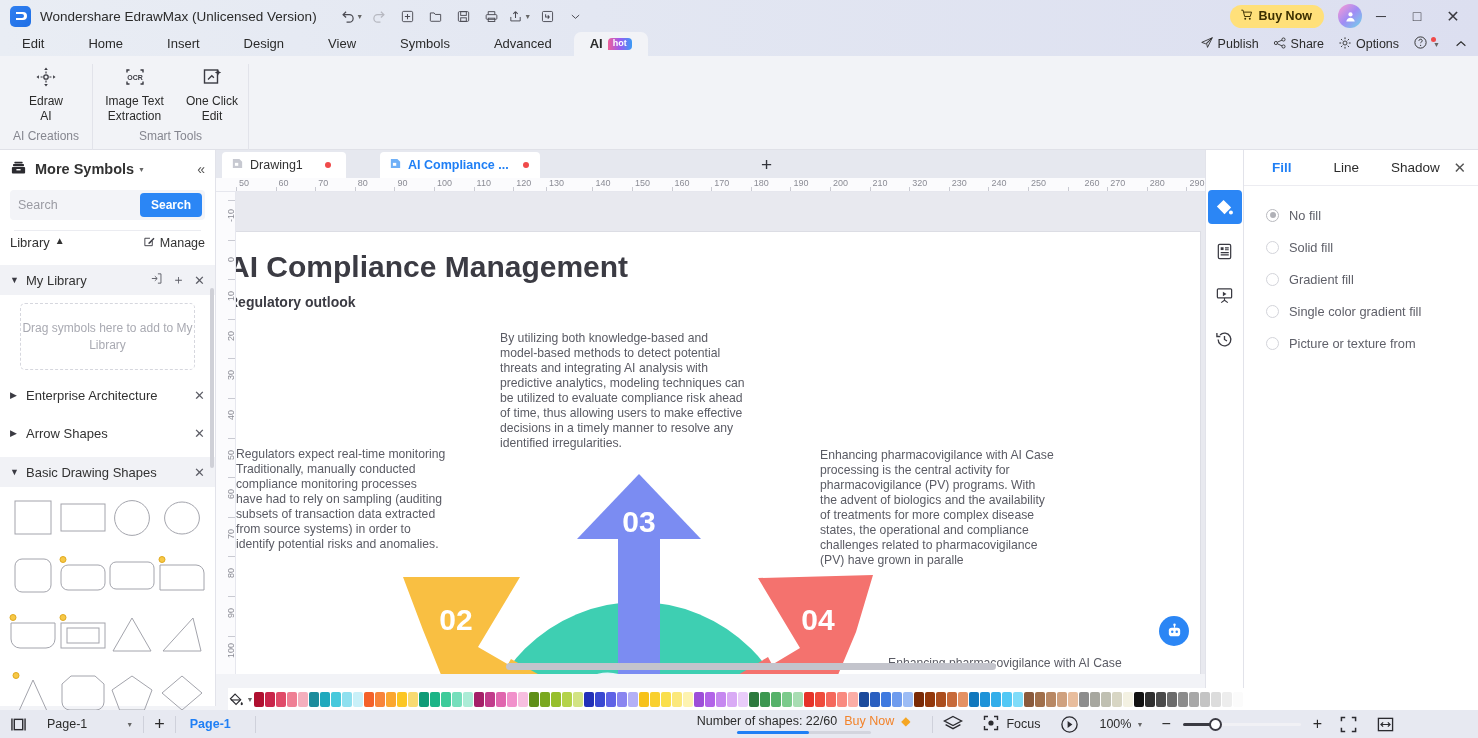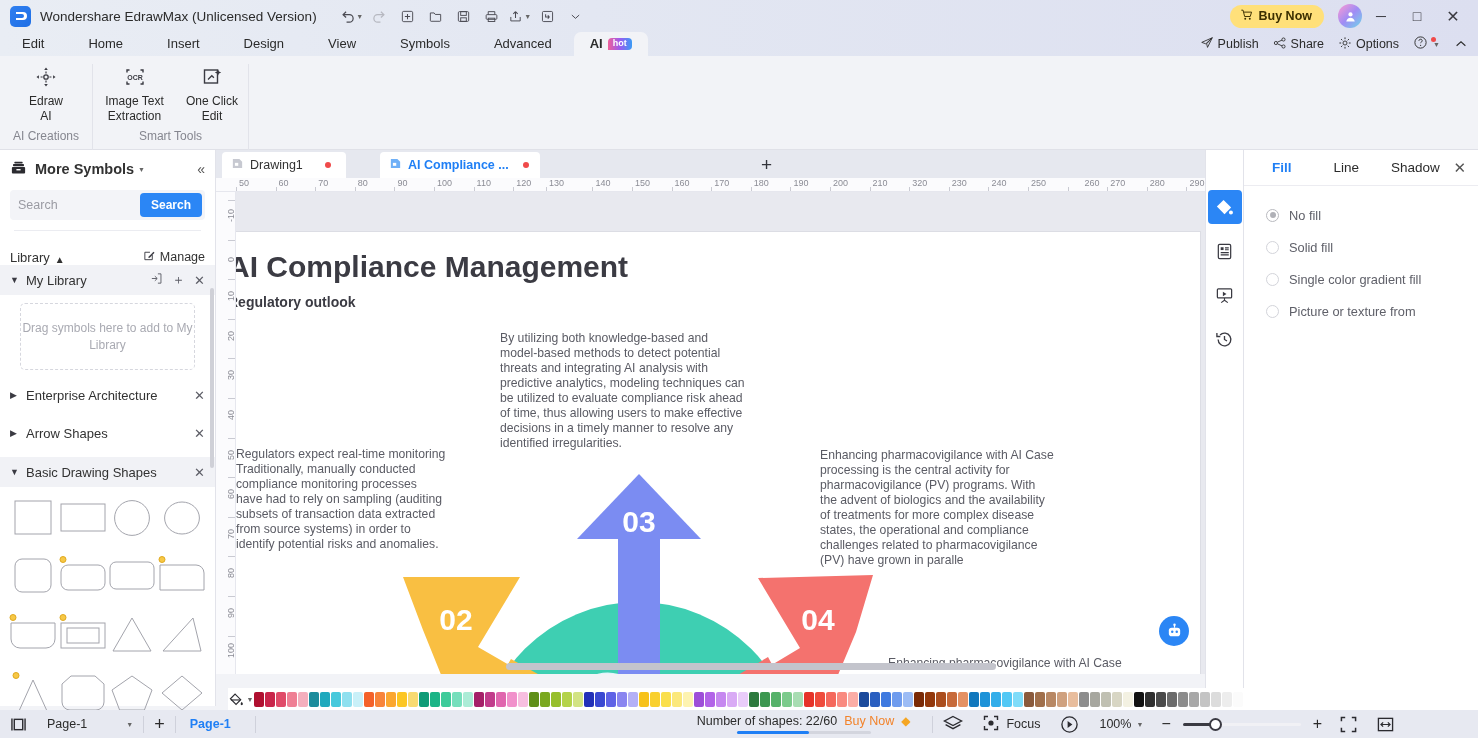--- a/index.html
+++ b/index.html
@@ -95,21 +95,21 @@
   .searchrow {
     margin:2px 10px 0; height:30px; background:#f3f4f8; border-radius:4px;
     display:flex; align-items:center; padding-left:8px;
   }
   .searchrow .ph { color:#9a9ba3; font-size:12.5px; }
   .searchbtn {
     margin-left:auto; background:#2b86f5; color:#fff; font-size:12px; font-weight:bold;
     border-radius:4px; padding:4px 11px; height:24px; line-height:16px; margin-right:3px;
   }
   .lp-sep { margin:10px 14px 0; border-top:1px solid #ebecf1; }
-  .libraryrow { height:30px; display:flex; align-items:flex-end; padding:0 10px; margin-top:4px; }
+  .libraryrow { height:30px; display:flex; align-items:flex-start; padding:0 10px; margin-top:4px; }
   .libraryrow .lt { font-size:13px; }
   .libraryrow .manage { margin-left:auto; font-size:12.5px; display:flex; gap:4px; align-items:center; }
   .cat {
     height:30px; display:flex; align-items:center; padding:0 10px; font-size:13px; gap:7px;
   }
   .cat.sel { background:#f1f2f6; }
   .cat .acts { margin-left:auto; display:flex; gap:9px; color:#5c5d66; font-size:13px; align-items:center;}
   .tri { font-size:9px; color:#3a3a42; width:9px; display:inline-block;}
   .droparea {
     margin:8px 20px 10px; height:67px; border:1px dashed #d6d7de; border-radius:5px;
@@ -778,20 +778,24 @@
       <div class="rp-close">✕</div>
     </div>
     <div style="padding-top:13px">
       <div class="radiorow">
         <span class="radio on"></span>
         <span>No fill</span>
       </div>
       <div class="radiorow">
         <span class="radio"></span>
         <span>Solid fill</span>
+      </div>
+      <div class="radiorow">
+        <span class="radio"></span>
+        <span>Gradient fill</span>
       </div>
       <div class="radiorow">
         <span class="radio"></span>
         <span>Single color gradient fill</span>
       </div>
       <div class="radiorow">
         <span class="radio"></span>
         <span>Picture or texture from</span>
       </div>
     </div>

